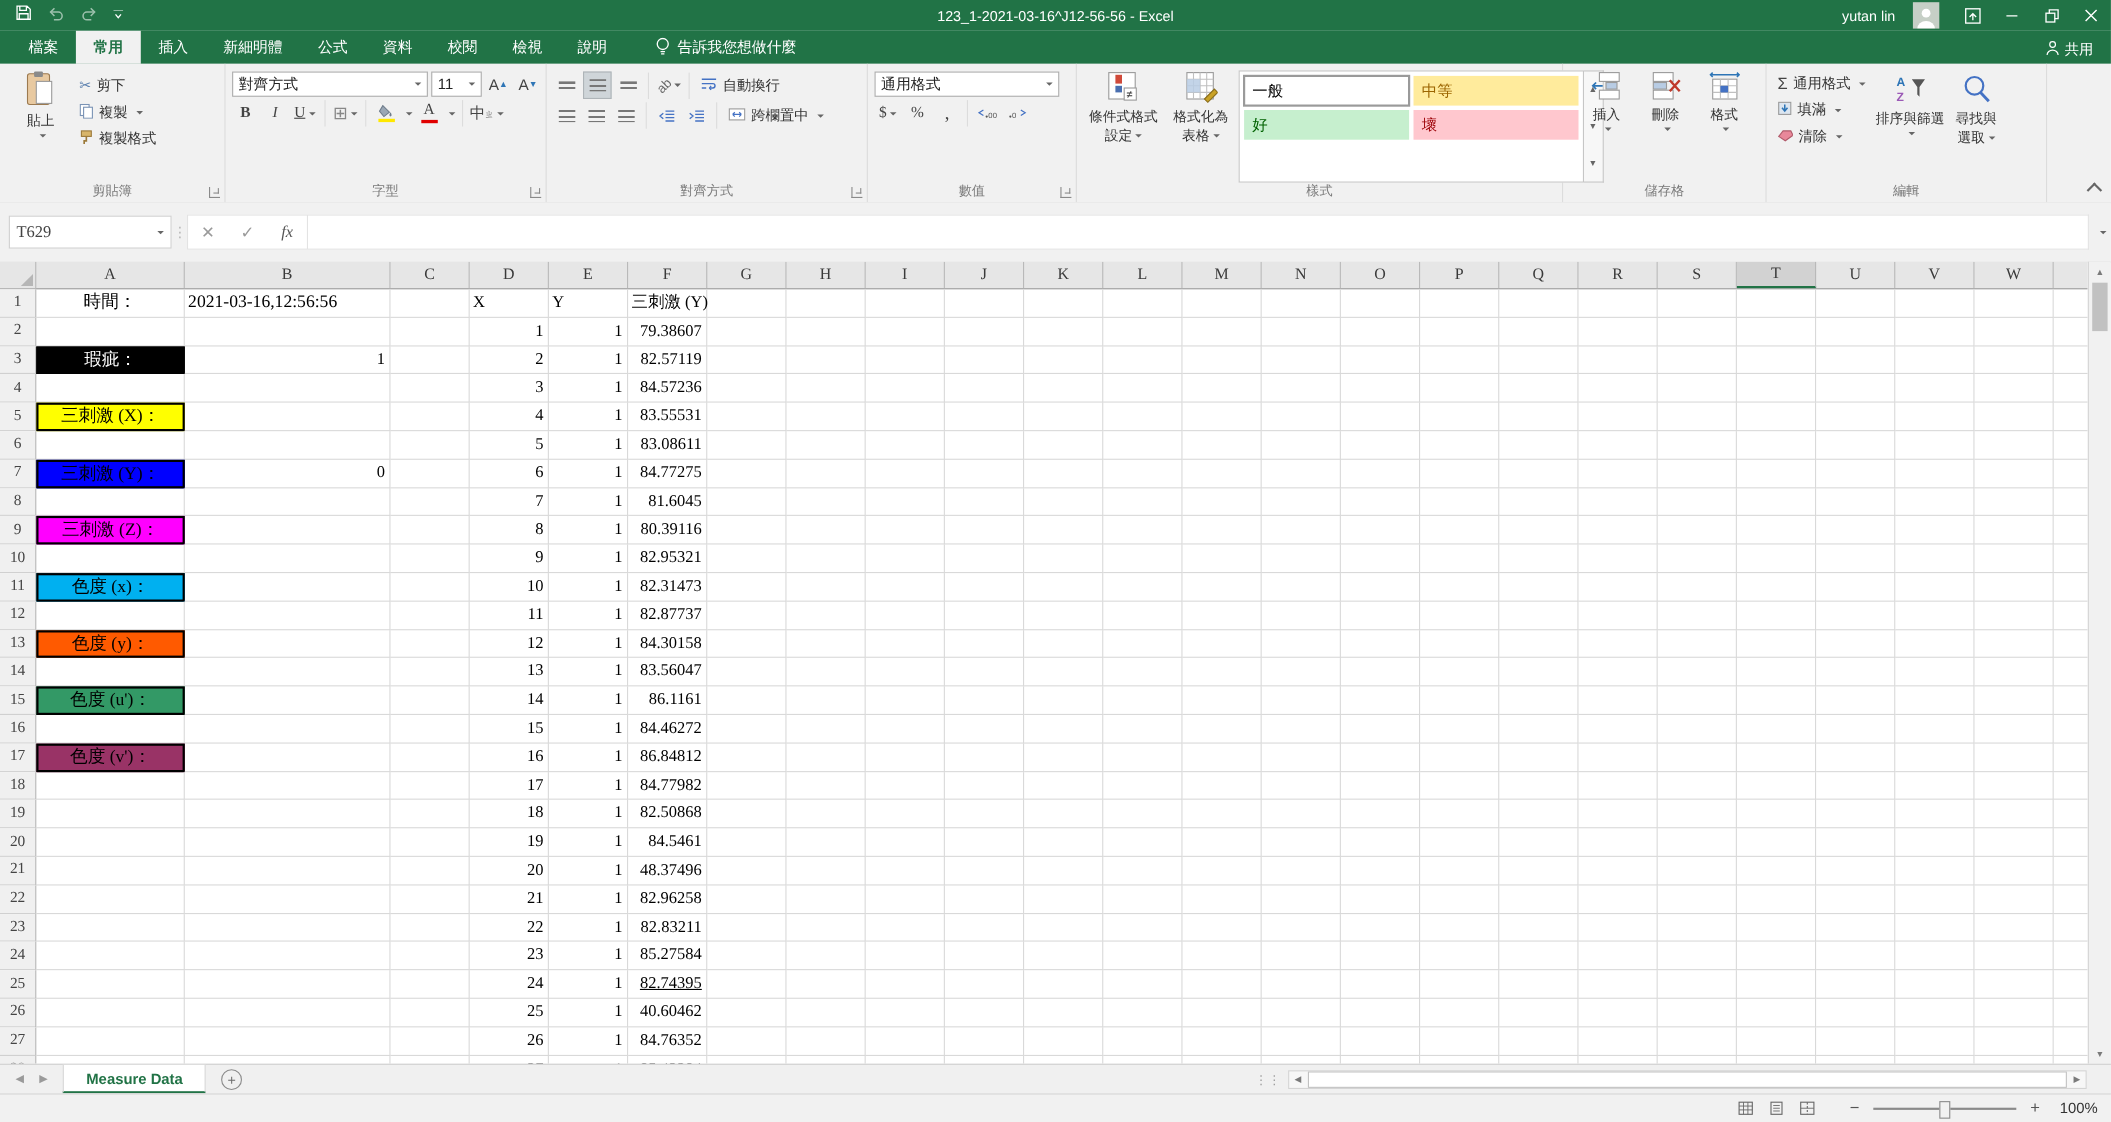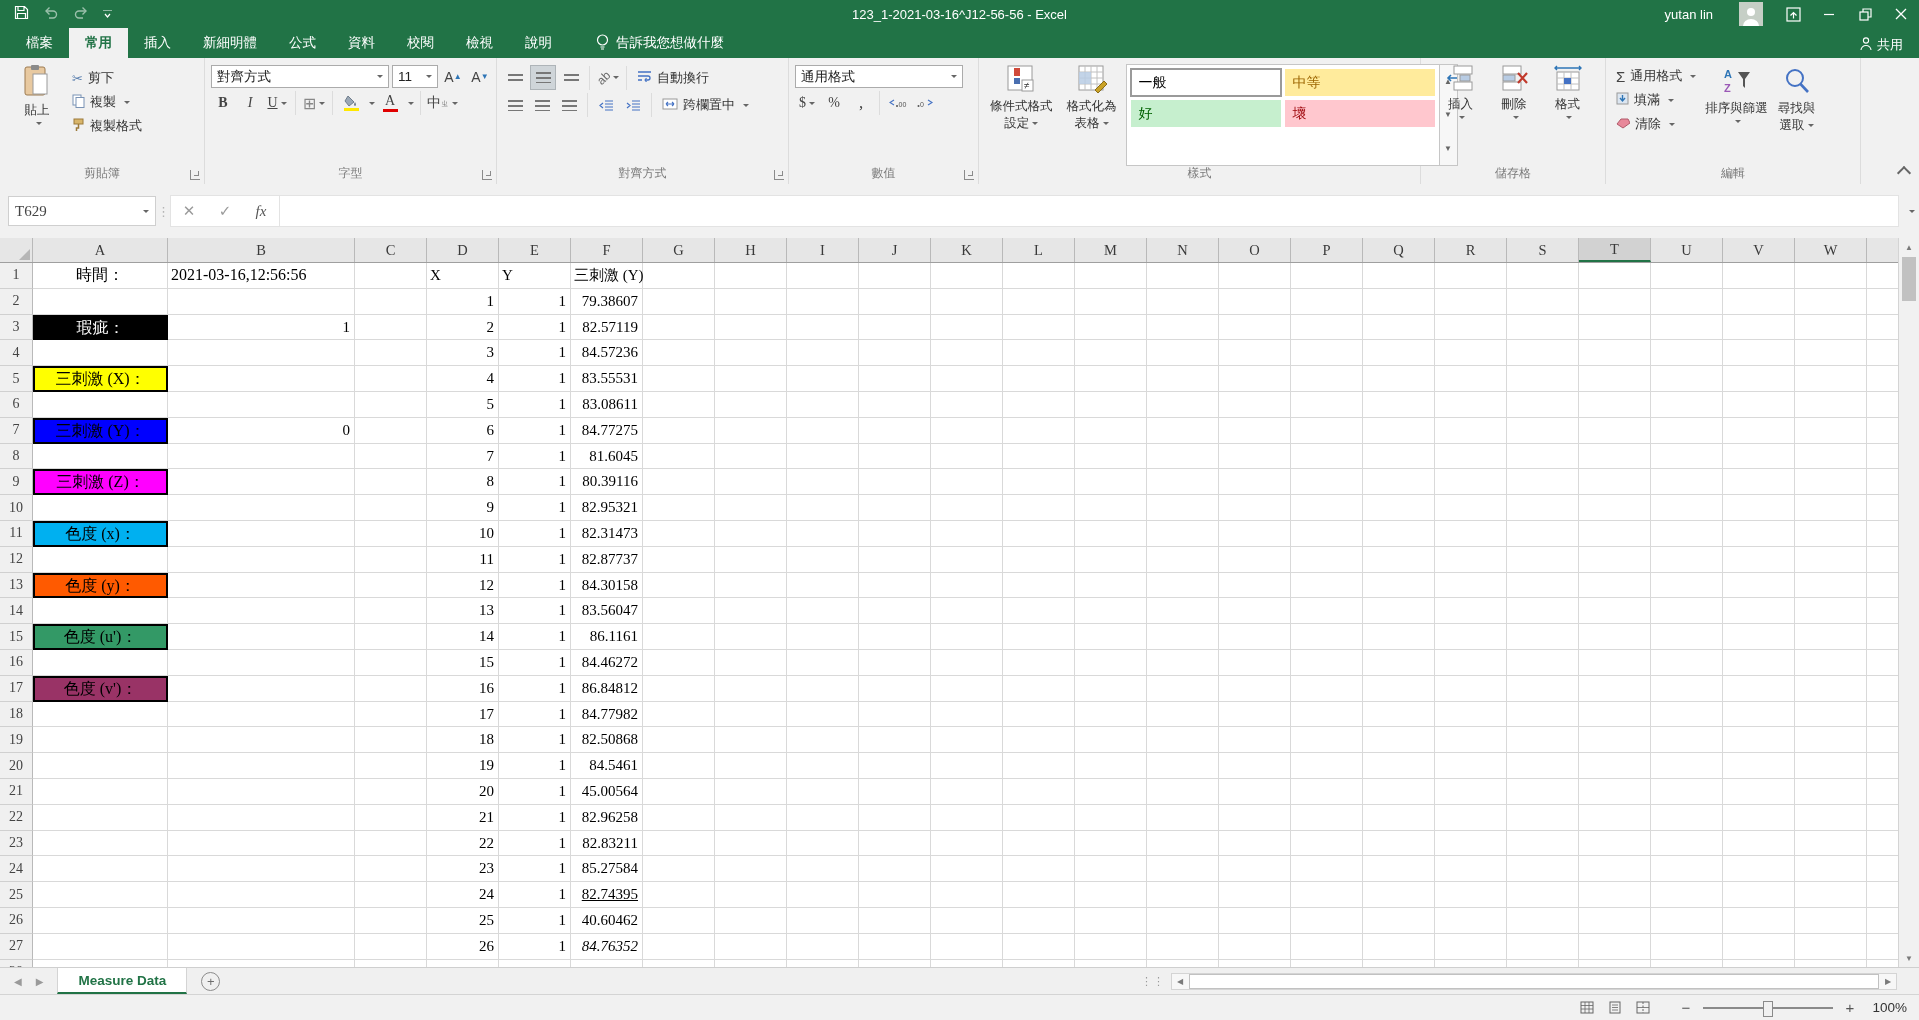--- a/index.html
+++ b/index.html
@@ -6,21 +6,21 @@
   body{width:1919px;height:1020px;position:relative;overflow:hidden;background:#fff;
        font-family:"Liberation Sans","DejaVu Sans",sans-serif;-webkit-font-smoothing:antialiased;}
   .serif{font-family:"Liberation Serif","DejaVu Serif",serif;}
 
   
   .titlebar{position:absolute;top:0;left:0;right:0;height:28px;background:#217346;display:flex;align-items:center;color:#fff;}
   .qat{display:flex;align-items:center;gap:14px;padding-left:14px;}
   .qat .dim{opacity:.55;}
   .ttl{position:absolute;left:50%;transform:translateX(-50%);font-size:13px;white-space:nowrap;}
   .tbr{margin-left:auto;display:flex;align-items:center;height:100%;}
-  .uname{font-size:13px;margin-right:26px;}
+  .uname{font-size:13px;margin-right:16px;}
   .avatar{width:24px;height:24px;background:#c6cfc6;display:flex;align-items:flex-end;justify-content:center;margin-right:12px;}
   .winbtn{width:36px;height:28px;display:flex;align-items:center;justify-content:center;font-size:13px;}
 
   
   .tabrow{position:absolute;top:28px;left:0;right:0;height:30px;background:#217346;display:flex;align-items:stretch;}
   .tablist{display:flex;align-items:stretch;padding-left:10px;}
   .rtab{display:flex;align-items:center;padding:0 16px;color:#fff;font-size:13.5px;white-space:nowrap;}
   .rtab.active{background:#f1f1f1;color:#217346;font-weight:bold;}
   .tellme{display:flex;align-items:center;gap:7px;color:#fff;font-size:13.5px;margin-left:28px;white-space:nowrap;}
   .share{position:absolute;right:16px;bottom:4px;display:flex;align-items:center;gap:5px;color:#fff;font-size:13px;}
@@ -1122,21 +1122,21 @@
         <div class="cell" style="width: 72px;"></div>
         <div class="cell partial"></div>
       </div>
       <div class="grow">
         <div class="rowh">21</div>
         <div class="cell" style="width: 135px;"></div>
         <div class="cell" style="width: 187px;"></div>
         <div class="cell" style="width: 72px;"></div>
         <div class="cell num" style="width: 72px;">20</div>
         <div class="cell num" style="width: 72px;">1</div>
-        <div class="cell num" style="width: 72px;">45.00564</div>
+        <div class="cell num" style="width: 72px;">48.37496</div>
         <div class="cell" style="width: 72px;"></div>
         <div class="cell" style="width: 72px;"></div>
         <div class="cell" style="width: 72px;"></div>
         <div class="cell" style="width: 72px;"></div>
         <div class="cell" style="width: 72px;"></div>
         <div class="cell" style="width: 72px;"></div>
         <div class="cell" style="width: 72px;"></div>
         <div class="cell" style="width: 72px;"></div>
         <div class="cell" style="width: 72px;"></div>
         <div class="cell" style="width: 72px;"></div>
@@ -1284,21 +1284,21 @@
         <div class="cell" style="width: 72px;"></div>
         <div class="cell partial"></div>
       </div>
       <div class="grow">
         <div class="rowh">27</div>
         <div class="cell" style="width: 135px;"></div>
         <div class="cell" style="width: 187px;"></div>
         <div class="cell" style="width: 72px;"></div>
         <div class="cell num" style="width: 72px;">26</div>
         <div class="cell num" style="width: 72px;">1</div>
-        <div class="cell num" style="width: 72px; font-style: italic;">84.76352</div>
+        <div class="cell num" style="width: 72px;">84.76352</div>
         <div class="cell" style="width: 72px;"></div>
         <div class="cell" style="width: 72px;"></div>
         <div class="cell" style="width: 72px;"></div>
         <div class="cell" style="width: 72px;"></div>
         <div class="cell" style="width: 72px;"></div>
         <div class="cell" style="width: 72px;"></div>
         <div class="cell" style="width: 72px;"></div>
         <div class="cell" style="width: 72px;"></div>
         <div class="cell" style="width: 72px;"></div>
         <div class="cell" style="width: 72px;"></div>

